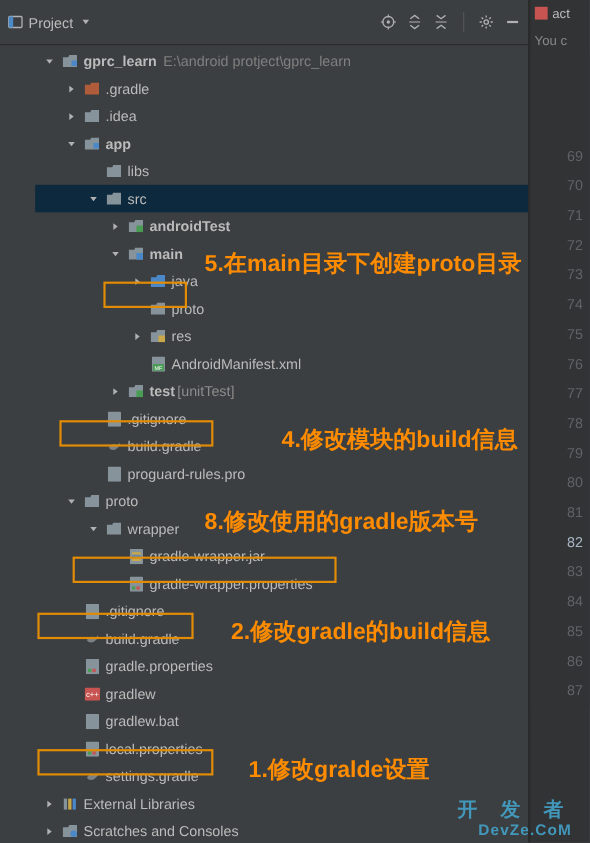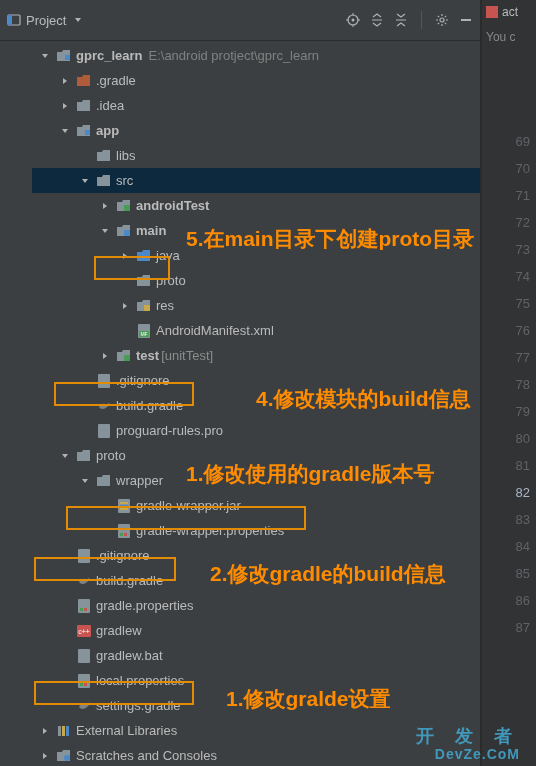--- a/index.html
+++ b/index.html
@@ -580,21 +580,21 @@
 
   </div>
 
   <div class="box" style="left:94px; top:256px; width:76px; height:24px;"></div>
   <div class="anno" style="left:186px; top:225px;">5.在main目录下创建proto目录</div>
 
   <div class="box" style="left:54px; top:382px; width:140px; height:24px;"></div>
   <div class="anno" style="left:256px; top:385px;">4.修改模块的build信息</div>
 
   <div class="box" style="left:66px; top:506px; width:240px; height:24px;"></div>
-  <div class="anno" style="left:186px; top:460px;">1.修改使用的gradle版本号</div>
+  <div class="anno" style="left:186px; top:460px;">8.修改使用的gradle版本号</div>
 
   <div class="box" style="left:34px; top:557px; width:142px; height:24px;"></div>
   <div class="anno" style="left:210px; top:560px;">2.修改gradle的build信息</div>
 
   <div class="box" style="left:34px; top:681px; width:160px; height:24px;"></div>
   <div class="anno" style="left:226px; top:685px;">1.修改gralde设置</div>
 
 </div>
 
 <div class="right-strip">

